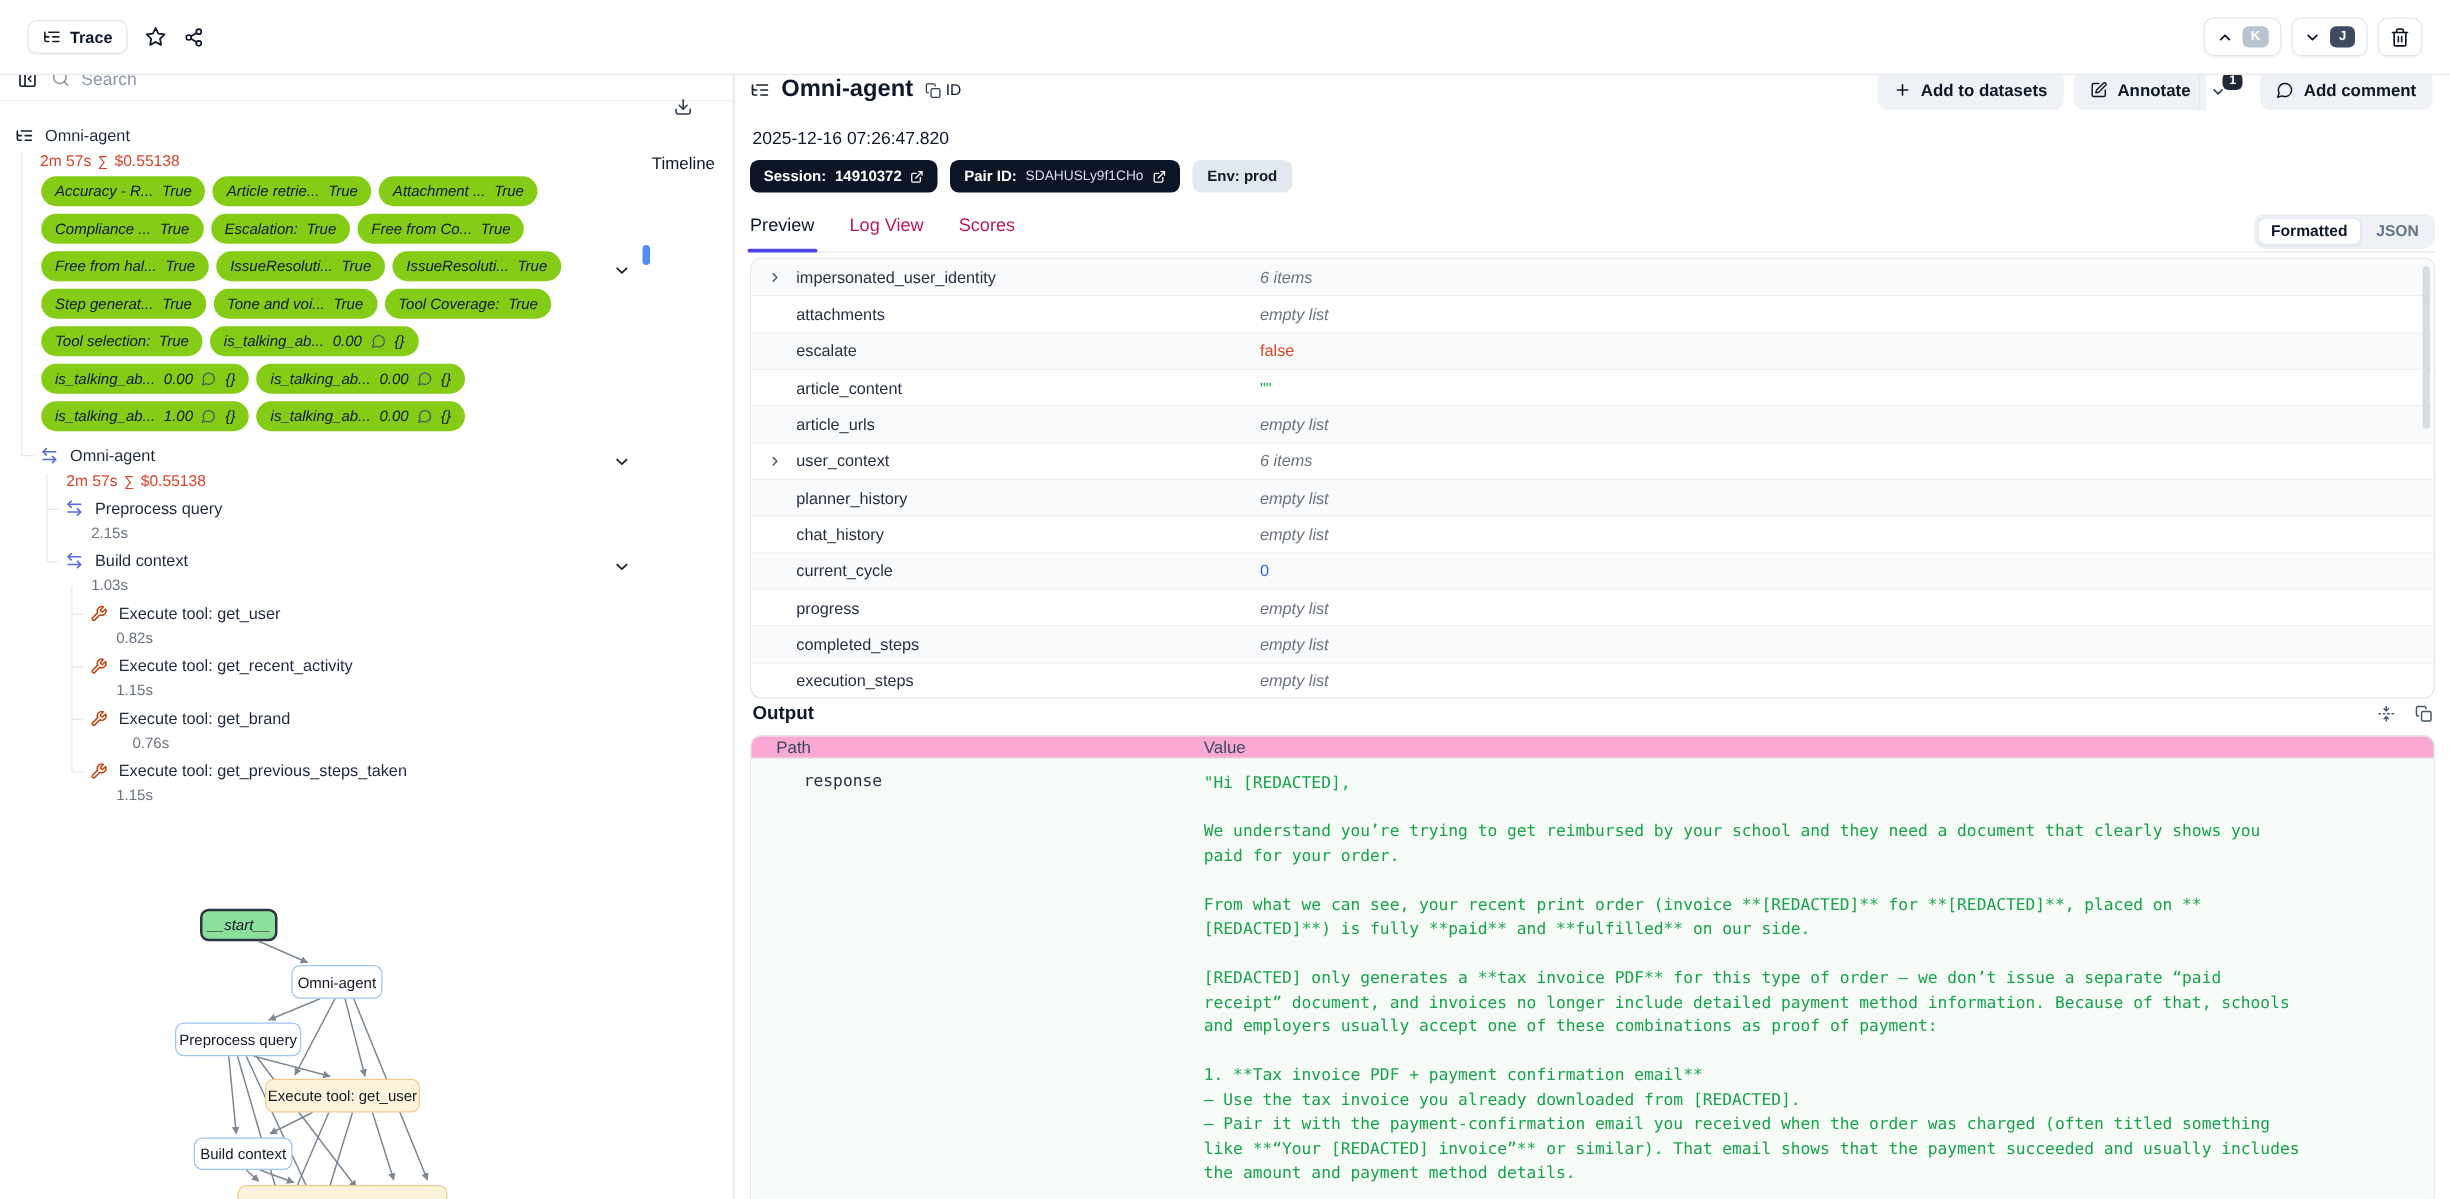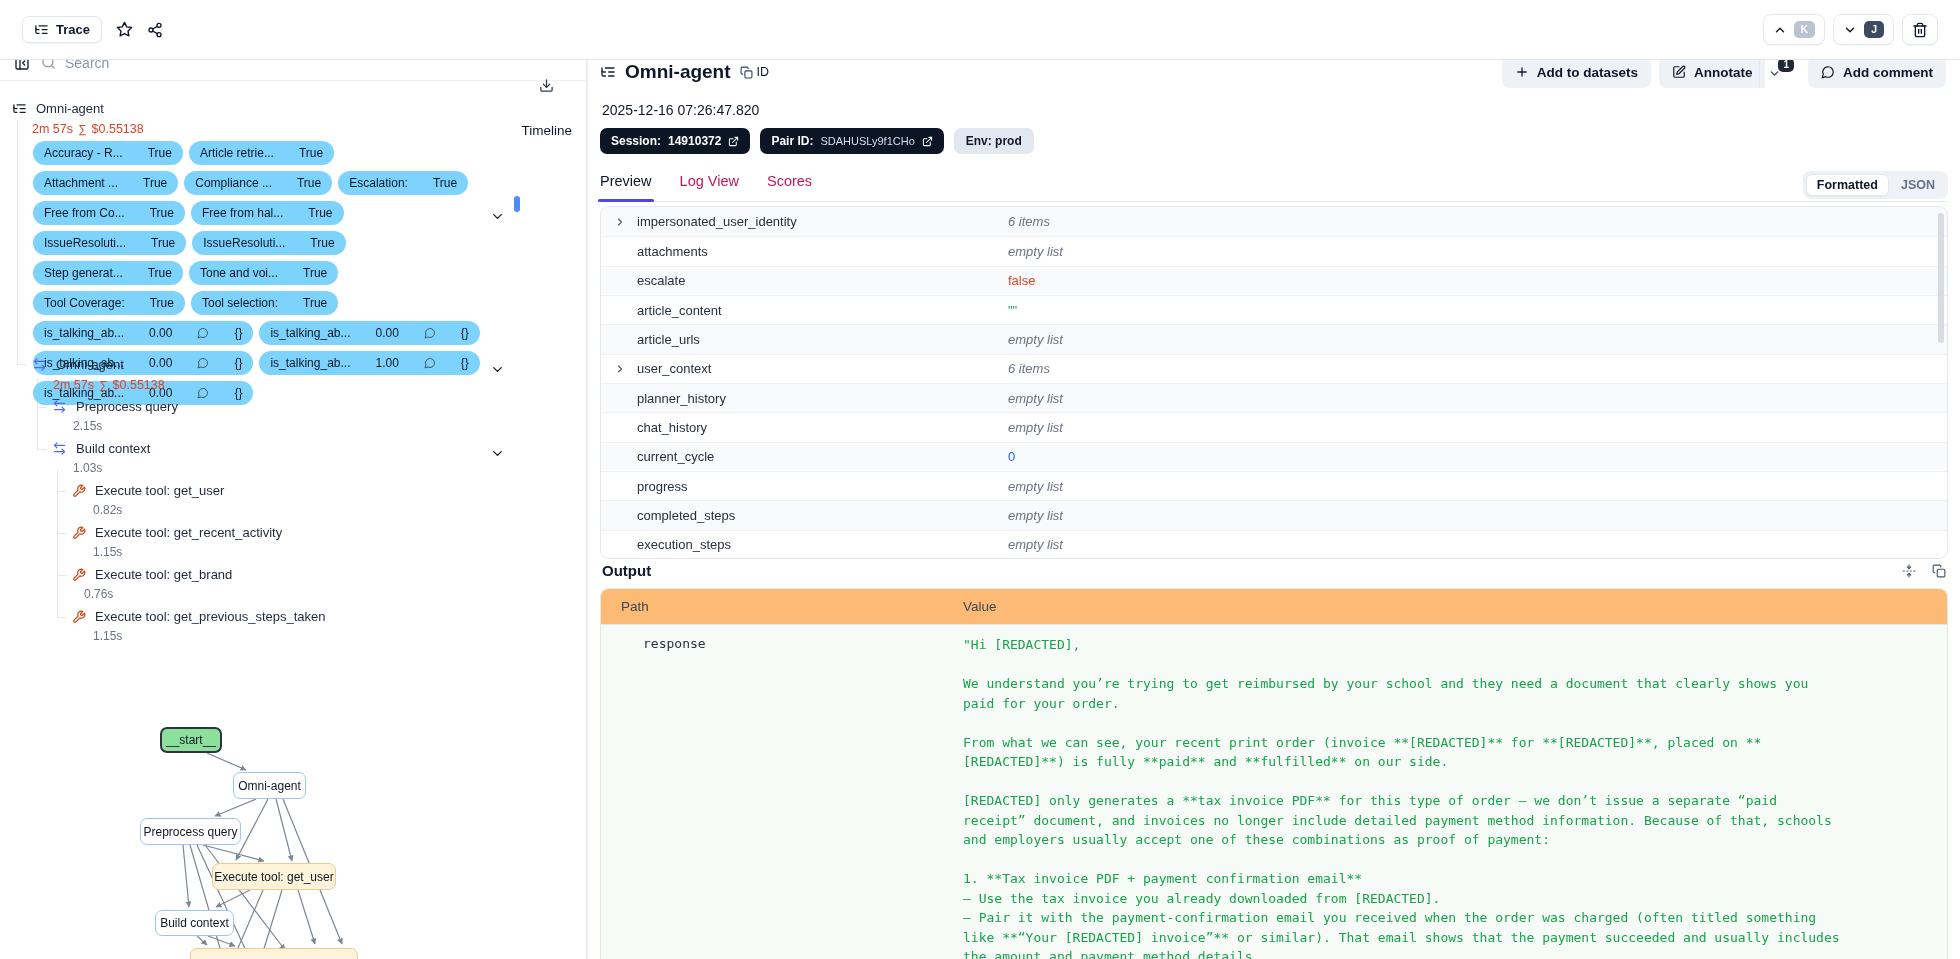--- a/index.html
+++ b/index.html
@@ -30,22 +30,22 @@
   .sb-search input::placeholder{color:#8b97a6;}
   .sb-hicons{display:flex;align-items:center;gap:30px;color:#2f3a48;flex-direction:column;}
   .sb-timeline{font-size:13.5px;color:#0f172a;cursor:pointer;white-space:nowrap;}
 
   .sb-tree{position:absolute;top:36px;left:0;right:0;height:566px;overflow:hidden;}
   .trow{position:absolute;display:flex;align-items:center;gap:9px;font-size:13px;color:#1e293b;cursor:pointer;white-space:nowrap;}
   .tdur{position:absolute;font-size:12px;color:#6b7280;white-space:nowrap;}
   .tdur.alert{color:#d9442b;font-size:12.5px;}
   .sum{font-size:11.5px;margin:0 2px;}
   .badges{position:absolute;left:33px;top:60px;width:450px;display:flex;flex-wrap:wrap;gap:6px;}
-  .badge{background:#7dd3fc;border-radius:13px;height:24px;display:inline-flex;align-items:center;gap:25px;
-    padding:0 11px;font-size:12px;color:#0f172a;white-space:nowrap;cursor:pointer;}
+  .badge{background:#84cc16;border-radius:13px;height:24px;display:inline-flex;align-items:center;gap:7px;
+    padding:0 11px;font-size:12px;color:#0f172a;white-space:nowrap;cursor:pointer;font-style:italic;}
   .badge .bub{color:#475569;display:flex;align-items:center;}
   .gline{position:absolute;width:1px;background:#e3e8ee;}
   .gelbow{position:absolute;height:1px;background:#e3e8ee;}
   .tchev{position:absolute;left:490px;color:#17202b;cursor:pointer;}
   .bluethumb{position:absolute;left:514px;top:115px;width:6px;height:16px;border-radius:3px;background:#4e8df7;}
   .agent-ic{color:#5468e7;}
   .tool-ic{color:#c2410c;}
   .tree-ic{color:#17202b;}
 
   .sb-graph{position:absolute;left:0;top:655px;width:588px;height:260px;}
@@ -97,21 +97,21 @@
   .v-bool{color:#dd4526;}
   .v-str{color:#17a34a;}
   .v-num{color:#2563eb;}
   .vthumb{position:absolute;right:3px;top:6px;width:6px;height:130px;background:#d7dce3;border-radius:3px;cursor:pointer;}
 
   .out-head{position:absolute;top:360px;left:2px;right:2px;display:flex;align-items:center;}
   .out-title{font-size:15px;font-weight:700;}
   .out-icons{margin-left:auto;display:flex;gap:16px;color:#475569;}
   .otable{position:absolute;top:386px;left:0;right:0;bottom:0;border:1px solid #e1eae3;border-bottom:none;
     border-radius:9px 9px 0 0;overflow:hidden;display:flex;flex-direction:column;}
-  .ohead{height:36px;background:#fdba74;display:flex;align-items:center;font-size:13.5px;color:#3c4a59;
+  .ohead{height:18px;background:#f9a8d4;display:flex;align-items:center;font-size:13.5px;color:#3c4a59;
     border-bottom:1px solid #e1eae3;flex:none;}
   .oc1{width:362px;padding-left:20px;flex:none;}
   .obody{flex:1;background:#f6fbf7;display:flex;font-family:"DejaVu Sans Mono",monospace;font-size:13px;}
   .obody .oc1{padding:11px 0 0 42px;color:#27303f;}
   .oval{flex:1;padding:10px 14px 0 0;color:#17a34a;white-space:pre-wrap;line-height:19.5px;}
 </style>
 </head>
 <body>
 
 <div class="topbar">
@@ -418,21 +418,21 @@
     <div class="tdur" style="left:93px;top:464px;">1.15s</div>
 
     <div class="trow" style="left:72px;top:486px;">
       <span class="ic tool-ic">
         <svg width="14" height="14" viewBox="0 0 24 24" fill="none" stroke="currentColor" stroke-width="2" stroke-linecap="round" stroke-linejoin="round">
             <path d="M14.7 6.3a1 1 0 0 0 0 1.4l1.6 1.6a1 1 0 0 0 1.4 0l3.77-3.77a6 6 0 0 1-7.94 7.94l-6.91 6.91a2.12 2.12 0 0 1-3-3l6.91-6.91a6 6 0 0 1 7.94-7.94l-3.76 3.76z"></path>
           </svg>
       </span>
       <span>Execute tool: get_brand</span>
     </div>
-    <div class="tdur" style="left:84px;top:506px;">0.76s</div>
+    <div class="tdur" style="left:106px;top:506px;">0.76s</div>
 
     <div class="trow" style="left:72px;top:528px;">
       <span class="ic tool-ic">
         <svg width="14" height="14" viewBox="0 0 24 24" fill="none" stroke="currentColor" stroke-width="2" stroke-linecap="round" stroke-linejoin="round">
             <path d="M14.7 6.3a1 1 0 0 0 0 1.4l1.6 1.6a1 1 0 0 0 1.4 0l3.77-3.77a6 6 0 0 1-7.94 7.94l-6.91 6.91a2.12 2.12 0 0 1-3-3l6.91-6.91a6 6 0 0 1 7.94-7.94l-3.76 3.76z"></path>
           </svg>
       </span>
       <span>Execute tool: get_previous_steps_taken</span>
     </div>
     <div class="tdur" style="left:93px;top:548px;">1.15s</div>
@@ -474,21 +474,21 @@
         <line x1="197" y1="145" x2="248" y2="255" marker-end="url(#arr)"></line>
         <line x1="205" y1="145" x2="285" y2="250" marker-end="url(#arr)"></line>
         <line x1="250" y1="190" x2="216" y2="207" marker-end="url(#arr)"></line>
         <line x1="263" y1="190" x2="235" y2="255" marker-end="url(#arr)"></line>
         <line x1="282" y1="190" x2="262" y2="255" marker-end="url(#arr)"></line>
         <line x1="298" y1="190" x2="315" y2="244" marker-end="url(#arr)"></line>
         <line x1="197" y1="236" x2="207" y2="245" marker-end="url(#arr)"></line>
         <line x1="208" y1="236" x2="235" y2="246" marker-end="url(#arr)"></line>
       </g>
     </svg>
-    <div class="gnode start" style="left:160px;top:27px;width:62px;height:26px;">
+    <div class="gnode start" style="left:160px;top:27px;width:62px;height:26px;font-style:italic;">
       <span>__start__</span>
     </div>
     <div class="gnode" style="left:233px;top:72px;width:73px;height:27px;">
       <span>Omni-agent</span>
     </div>
     <div class="gnode" style="left:140px;top:118px;width:101px;height:27px;">
       <span>Preprocess query</span>
     </div>
     <div class="gnode tool" style="left:212px;top:163px;width:124px;height:27px;">
       <span>Execute tool: get_user</span>

